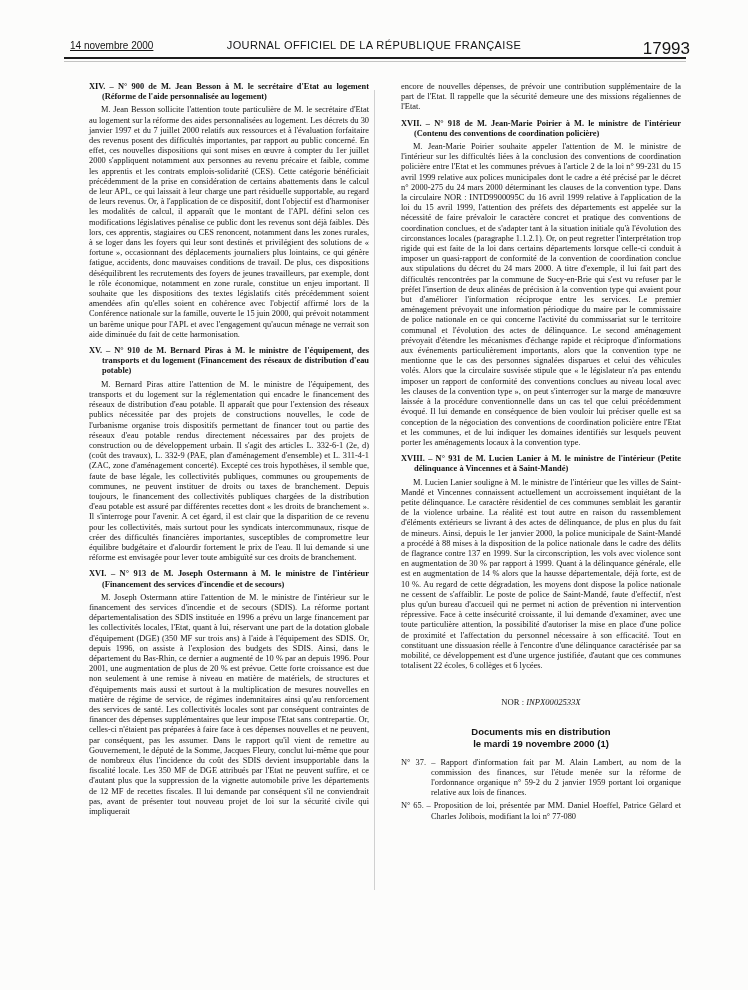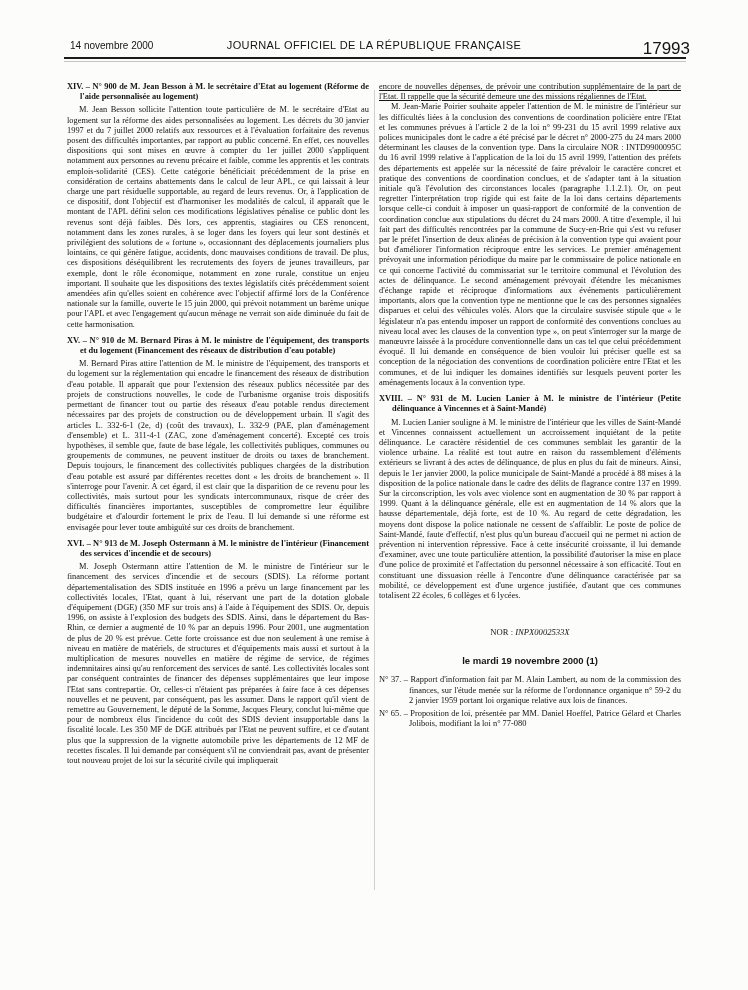--- a/index.html
+++ b/index.html
@@ -5,35 +5,35 @@
   html,body{margin:0;padding:0;}
   body{
     width:748px;height:990px;position:relative;overflow:hidden;
     background:#fcfcfb;color:#141414;
     font-family:"Liberation Serif", serif;
     -webkit-font-smoothing:antialiased;
   }
   .page{position:absolute;inset:0;}
 
   
-  .hdr-date{position:absolute;left:70px;top:40px;font-family:"Liberation Sans",sans-serif;font-size:10px;}
+  .hdr-date{position:absolute;left:70px;top:40px;font-family:"Liberation Sans",sans-serif;font-size:10px;text-decoration:underline;}
   .hdr-title{position:absolute;left:0;right:0;top:39px;text-align:center;font-family:"Liberation Sans",sans-serif;font-size:11px;letter-spacing:.4px;}
   .hdr-page{position:absolute;right:58px;top:39px;font-family:"Liberation Sans",sans-serif;font-size:17px;}
   .hdr-rule{position:absolute;left:64px;width:622px;top:57px;height:2px;background:#1c1c1c;}
   .hdr-rule2{position:absolute;left:64px;width:622px;top:61px;height:1px;background:#8a8a8a;opacity:.5;}
 
   
   .columns{position:absolute;top:82px;left:67px;width:614px;display:flex;gap:10px;}
-  .col{width:302px;font-size:8.4px;line-height:10.2px;text-align:justify;hyphens:auto;}
+  .col{width:302px;font-size:8.4px;line-height:10.2px;text-align:justify;hyphens:auto;margin-left:22px;}
   .col-divider{position:absolute;left:374px;top:90px;height:800px;width:1px;background:#bdbdbd;opacity:.7;}
 
   .sec-heading{font-weight:bold;padding-left:13px;text-indent:-13px;margin:6px 0 3px 0;}
   .sec-heading:first-child{margin-top:0;}
   .para{text-indent:12px;margin:0;}
-  .para-cont{text-indent:0;margin:0;text-decoration:underline;}
+  .para-cont{text-indent:0;margin:0;}
 
   
   .leg{margin-top:26px;text-align:center;}
   .leg-title{font-family:"Liberation Sans",sans-serif;font-weight:bold;font-size:10.5px;letter-spacing:.3px;}
   .leg-nor{margin-top:16px;font-size:8.6px;}
   .leg-nor .nor-val{font-style:italic;}
   .leg-dist{margin-top:18px;font-family:"Liberation Sans",sans-serif;font-weight:bold;font-size:9.5px;line-height:12px;}
   .leg-items{margin-top:8px;text-align:justify;}
   .leg-item{padding-left:30px;text-indent:-30px;margin-top:3px;}
 </style>
@@ -59,30 +59,32 @@
       <div class="sec-heading">XV. – N° 910 de M. Bernard Piras à M. le ministre de l'équipement, des transports et du logement (Financement des réseaux de distribution d'eau potable)</div>
       <p class="para">M. Bernard Piras attire l'attention de M. le ministre de l'équipement, des transports et du logement sur la réglementation qui encadre le financement des réseaux de distribution d'eau potable. Il apparaît que pour l'extension des réseaux publics nécessitée par des projets de constructions nouvelles, le code de l'urbanisme organise trois dispositifs permettant de financer tout ou partie des réseaux d'eau potable rendus directement nécessaires par des projets de construction ou de développement urbain. Il s'agit des articles L. 332-6-1 (2e, d) (coût des travaux), L. 332-9 (PAE, plan d'aménagement d'ensemble) et L. 311-4-1 (ZAC, zone d'aménagement concerté). Excepté ces trois hypothèses, il semble que, faute de base légale, les collectivités publiques, communes ou groupements de communes, ne peuvent instituer de droits ou taxes de branchement. Depuis toujours, le financement des collectivités publiques chargées de la distribution d'eau potable est assuré par différentes recettes dont « les droits de branchement ». Il s'interroge pour l'avenir. A cet égard, il est clair que la disparition de ce revenu pour les collectivités, mais surtout pour les syndicats intercommunaux, risque de créer des difficultés financières importantes, susceptibles de compromettre leur équilibre budgétaire et d'alourdir fortement le prix de l'eau. Il lui demande si une réforme est envisagée pour lever toute ambiguïté sur ces droits de branchement.</p>
 
       <div class="sec-heading">XVI. – N° 913 de M. Joseph Ostermann à M. le ministre de l'intérieur (Financement des services d'incendie et de secours)</div>
       <p class="para">M. Joseph Ostermann attire l'attention de M. le ministre de l'intérieur sur le financement des services d'incendie et de secours (SDIS). La réforme portant départementalisation des SDIS instituée en 1996 a prévu un large financement par les collectivités locales, l'Etat, quant à lui, réservant une part de la dotation globale d'équipement (DGE) (350 MF sur trois ans) à l'aide à l'équipement des SDIS. Or, depuis 1996, on assiste à l'explosion des budgets des SDIS. Ainsi, dans le département du Bas-Rhin, ce dernier a augmenté de 10 % par an depuis 1996. Pour 2001, une augmentation de plus de 20 % est prévue. Cette forte croissance est due non seulement à une remise à niveau en matière de matériels, de structures et d'équipements mais aussi et surtout à la multiplication de mesures nouvelles en matière de régime de service, de régimes indemnitaires ainsi qu'au renforcement des services de santé. Les collectivités locales sont par conséquent contraintes de financer des dépenses supplémentaires que leur impose l'Etat sans contrepartie. Or, celles-ci n'étaient pas préparées à faire face à ces dépenses nouvelles et ne peuvent, par conséquent, pas les assumer. Dans le rapport qu'il vient de remettre au Gouvernement, le député de la Somme, Jacques Fleury, conclut lui-même que pour de nombreux élus l'incidence du coût des SDIS devient insupportable dans la fiscalité locale. Les 350 MF de DGE attribués par l'Etat ne peuvent suffire, et ce d'autant plus que la suppression de la vignette automobile prive les départements de 12 MF de recettes fiscales. Il lui demande par conséquent s'il ne conviendrait pas, avant de présenter tout nouveau projet de loi sur la sécurité civile qui impliquerait</p>
     </div>
 
     <div class="col">
       <p class="para-cont">encore de nouvelles dépenses, de prévoir une contribution supplémentaire de la part de l'Etat. Il rappelle que la sécurité demeure une des missions régaliennes de l'Etat.</p>
 
+      <div class="sec-heading">XVII. – N° 918 de M. Jean-Marie Poirier à M. le ministre de l'intérieur (Contenu des conventions de coordination policière)</div>
       <p class="para">M. Jean-Marie Poirier souhaite appeler l'attention de M. le ministre de l'intérieur sur les difficultés liées à la conclusion des conventions de coordination policière entre l'Etat et les communes prévues à l'article 2 de la loi n° 99-231 du 15 avril 1999 relative aux polices municipales dont le cadre a été précisé par le décret n° 2000-275 du 24 mars 2000 déterminant les clauses de la convention type. Dans la circulaire NOR : INTD9900095C du 16 avril 1999 relative à l'application de la loi du 15 avril 1999, l'attention des préfets des départements est appelée sur la nécessité de faire prévaloir le caractère concret et pratique des conventions de coordination conclues, et de s'adapter tant à la situation initiale qu'à l'évolution des circonstances locales (paragraphe 1.1.2.1). Or, on peut regretter l'interprétation trop rigide qui est faite de la loi dans certains départements lorsque celle-ci conduit à imposer un quasi-rapport de conformité de la convention de coordination conclue aux stipulations du décret du 24 mars 2000. A titre d'exemple, il lui fait part des difficultés rencontrées par la commune de Sucy-en-Brie qui s'est vu refuser par le préfet l'insertion de deux alinéas de précision à la convention type qui avaient pour but d'améliorer l'information réciproque entre les services. Le premier aménagement prévoyait une information périodique du maire par le commissaire de police nationale en ce qui concerne l'activité du commissariat sur le territoire communal et l'évolution des actes de délinquance. Le second aménagement prévoyait d'étendre les mécanismes d'échange rapide et réciproque d'informations aux événements particulièrement importants, alors que la convention type ne mentionne que le cas des personnes signalées disparues et celui des véhicules volés. Alors que la circulaire susvisée stipule que « le législateur n'a pas entendu imposer un rapport de conformité des conventions conclues au niveau local avec les clauses de la convention type », on peut s'interroger sur la marge de manœuvre laissée à la procédure conventionnelle dans un cas tel que celui précédemment évoqué. Il lui demande en conséquence de bien vouloir lui préciser quelle est sa conception de la négociation des conventions de coordination policière entre l'Etat et les communes, et de lui indiquer les domaines identifiés sur lesquels peuvent porter les aménagements locaux à la convention type.</p>
 
       <div class="sec-heading">XVIII. – N° 931 de M. Lucien Lanier à M. le ministre de l'intérieur (Petite délinquance à Vincennes et à Saint-Mandé)</div>
       <p class="para">M. Lucien Lanier souligne à M. le ministre de l'intérieur que les villes de Saint-Mandé et Vincennes connaissent actuellement un accroissement inquiétant de la petite délinquance. Le caractère résidentiel de ces communes semblait les garantir de la violence urbaine. La réalité est tout autre en raison du rassemblement d'éléments extérieurs se livrant à des actes de délinquance, de plus en plus du fait de mineurs. Ainsi, depuis le 1er janvier 2000, la police municipale de Saint-Mandé a procédé à 88 mises à la disposition de la police nationale dans le cadre des délits de flagrance contre 137 en 1999. Sur la circonscription, les vols avec violence sont en augmentation de 30 % par rapport à 1999. Quant à la délinquance générale, elle est en augmentation de 14 % alors que la hausse départementale, déjà forte, est de 10 %. Au regard de cette dégradation, les moyens dont dispose la police nationale ne cessent de s'affaiblir. Le poste de police de Saint-Mandé, faute d'effectif, n'est plus qu'un bureau d'accueil qui ne permet ni action de prévention ni intervention répressive. Face à cette insécurité croissante, il lui demande d'examiner, avec une toute particulière attention, la possibilité d'autoriser la mise en place d'une police de proximité et l'affectation du personnel nécessaire à son efficacité. Tout en constituant une dissuasion réelle à l'encontre d'une délinquance caractérisée par sa mobilité, ce développement est d'une urgence justifiée, d'autant que ces communes totalisent 22 écoles, 6 collèges et 6 lycées.</p>
 
       <div class="leg">
         <div class="leg-nor">
           <span>NOR : </span><span class="nor-val">INPX0002533X</span>
         </div>
         <div class="leg-dist">
+          <div>Documents mis en distribution</div>
           <div>le mardi 19 novembre 2000 (1)</div>
         </div>
         <div class="leg-items">
           <div class="leg-item">N° 37. – Rapport d'information fait par M. Alain Lambert, au nom de la commission des finances, sur l'étude menée sur la réforme de l'ordonnance organique n° 59-2 du 2 janvier 1959 portant loi organique relative aux lois de finances.</div>
           <div class="leg-item">N° 65. – Proposition de loi, présentée par MM. Daniel Hoeffel, Patrice Gélard et Charles Jolibois, modifiant la loi n° 77-080</div>
         </div>
       </div>
     </div>
 
   </div>

